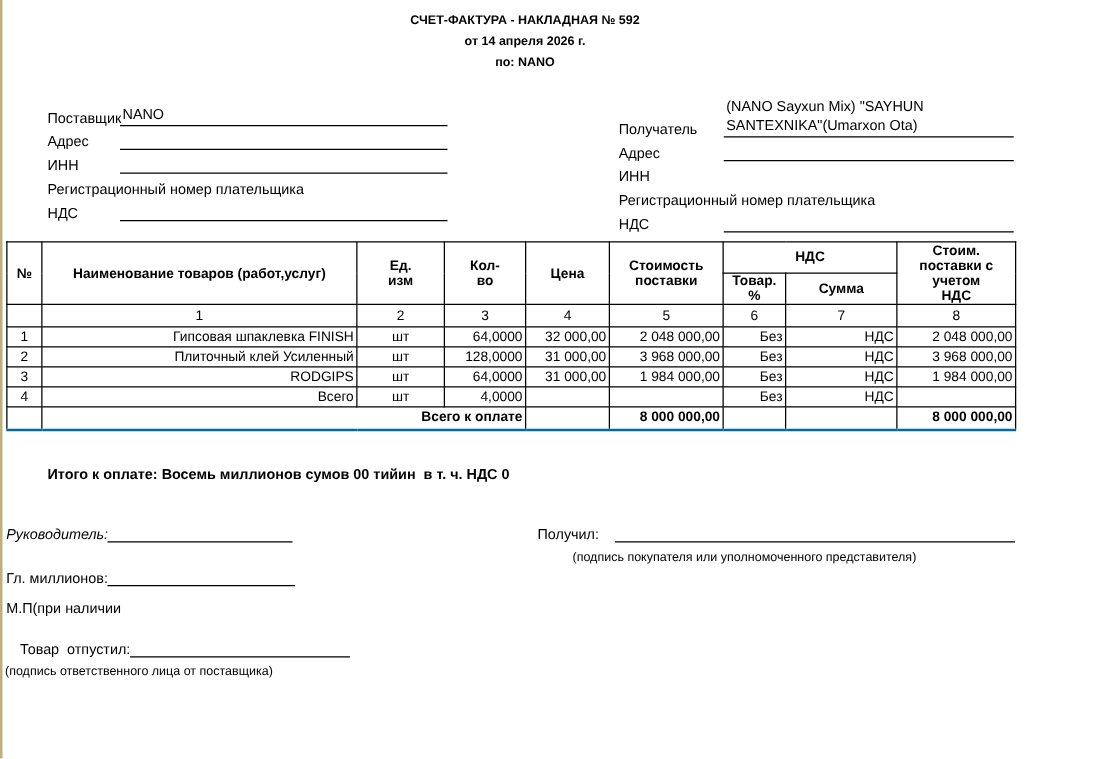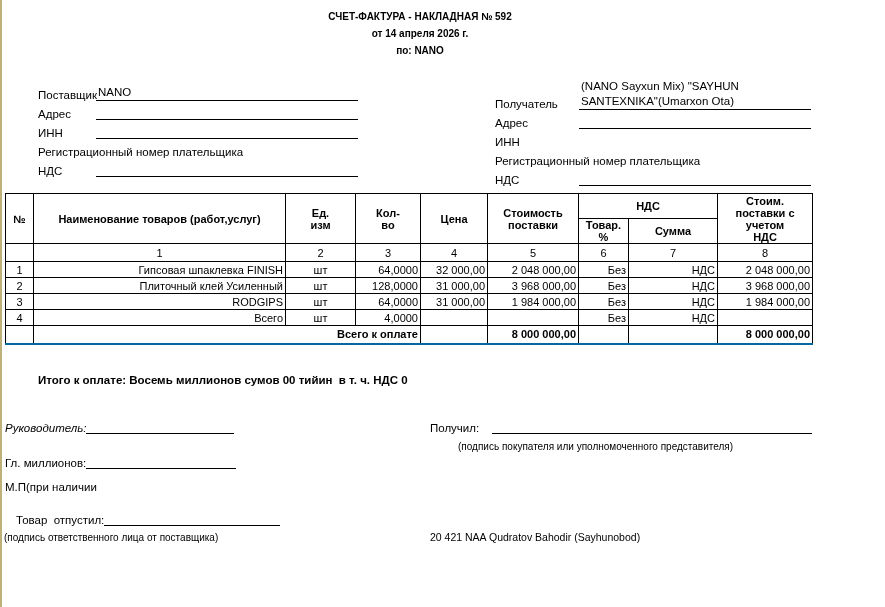--- a/index.html
+++ b/index.html
@@ -235,14 +235,13 @@
     <span>Гл. миллионов:</span><span class="sigline" style="width:150px"></span>
   </div>
 
   <div class="sig" style="left:5px; top:481px;">М.П(при наличии</div>
 
   <div class="sig" style="left:16px; top:513px;">
     <span>Товар&nbsp; отпустил:</span><span class="sigline" style="width:176px"></span>
   </div>
   <div class="sig note" style="left:4px; top:532px;">(подпись ответственного лица от поставщика)</div>
 
-  <div class="sig" style="left:430px; top:531px; font-size:10.5px;">20 421 NAA Qudratov Bahodir (Sayhunobod)</div>
 </div>
 
 </body></html>

